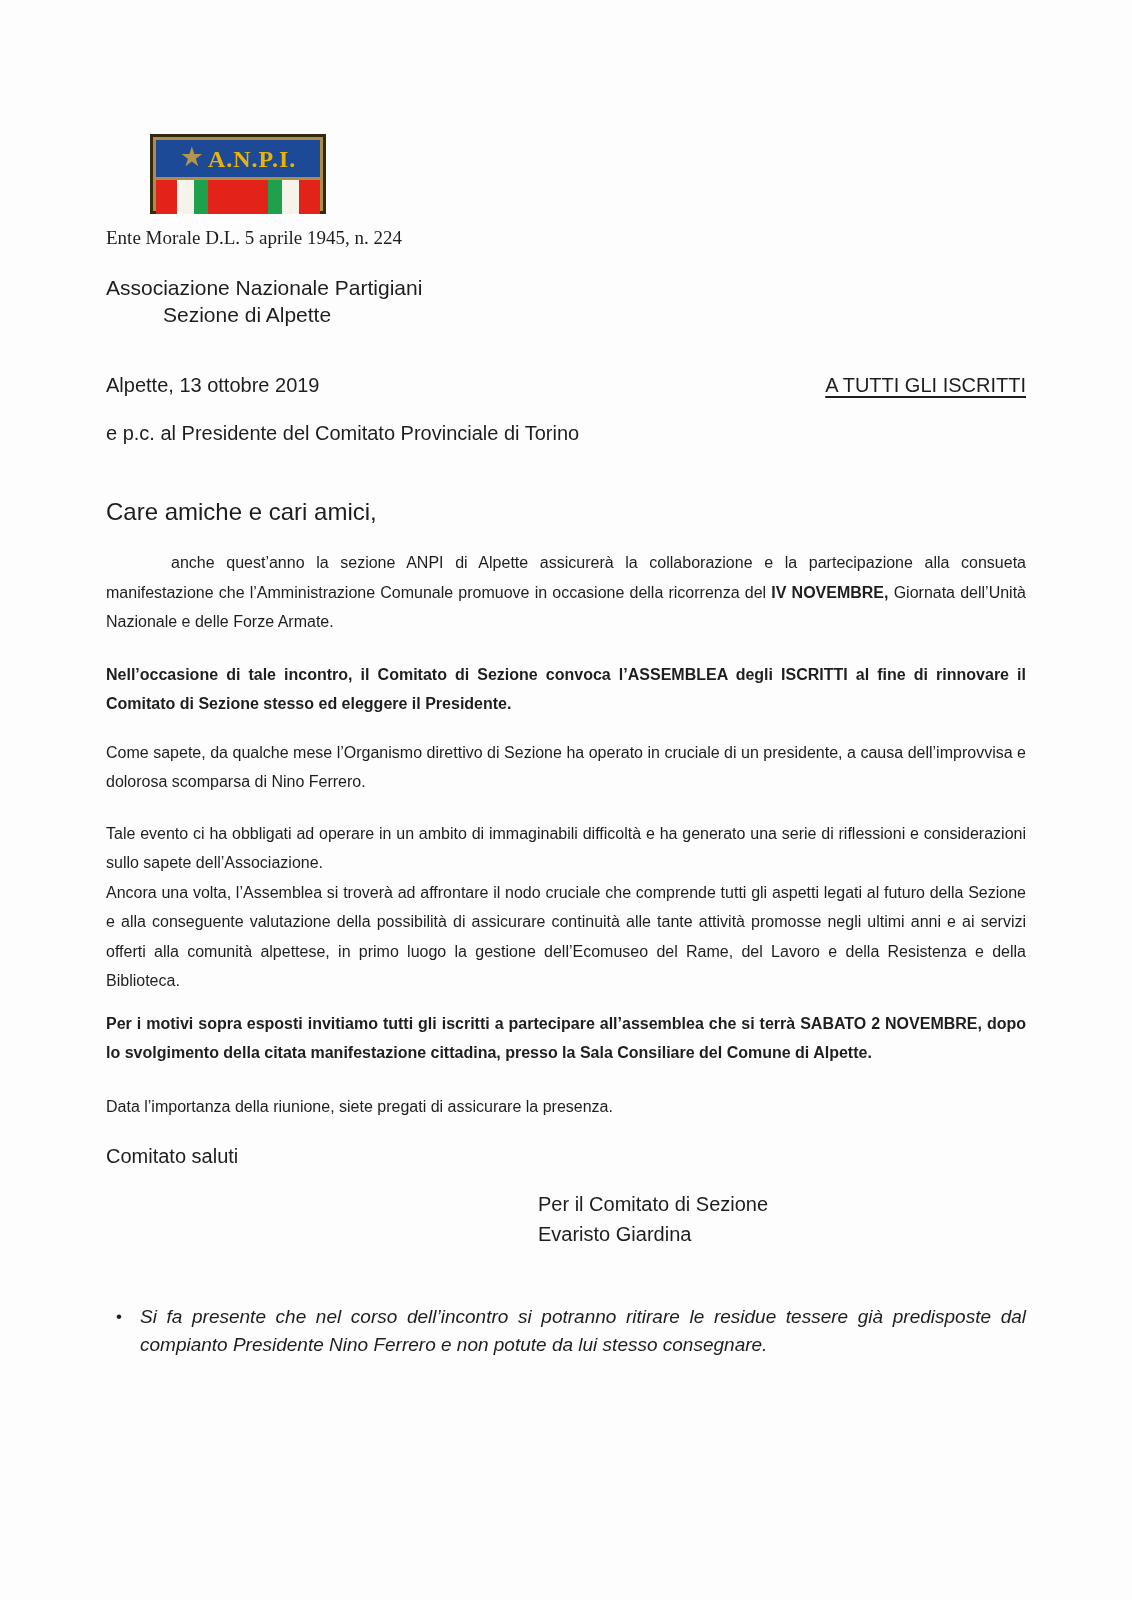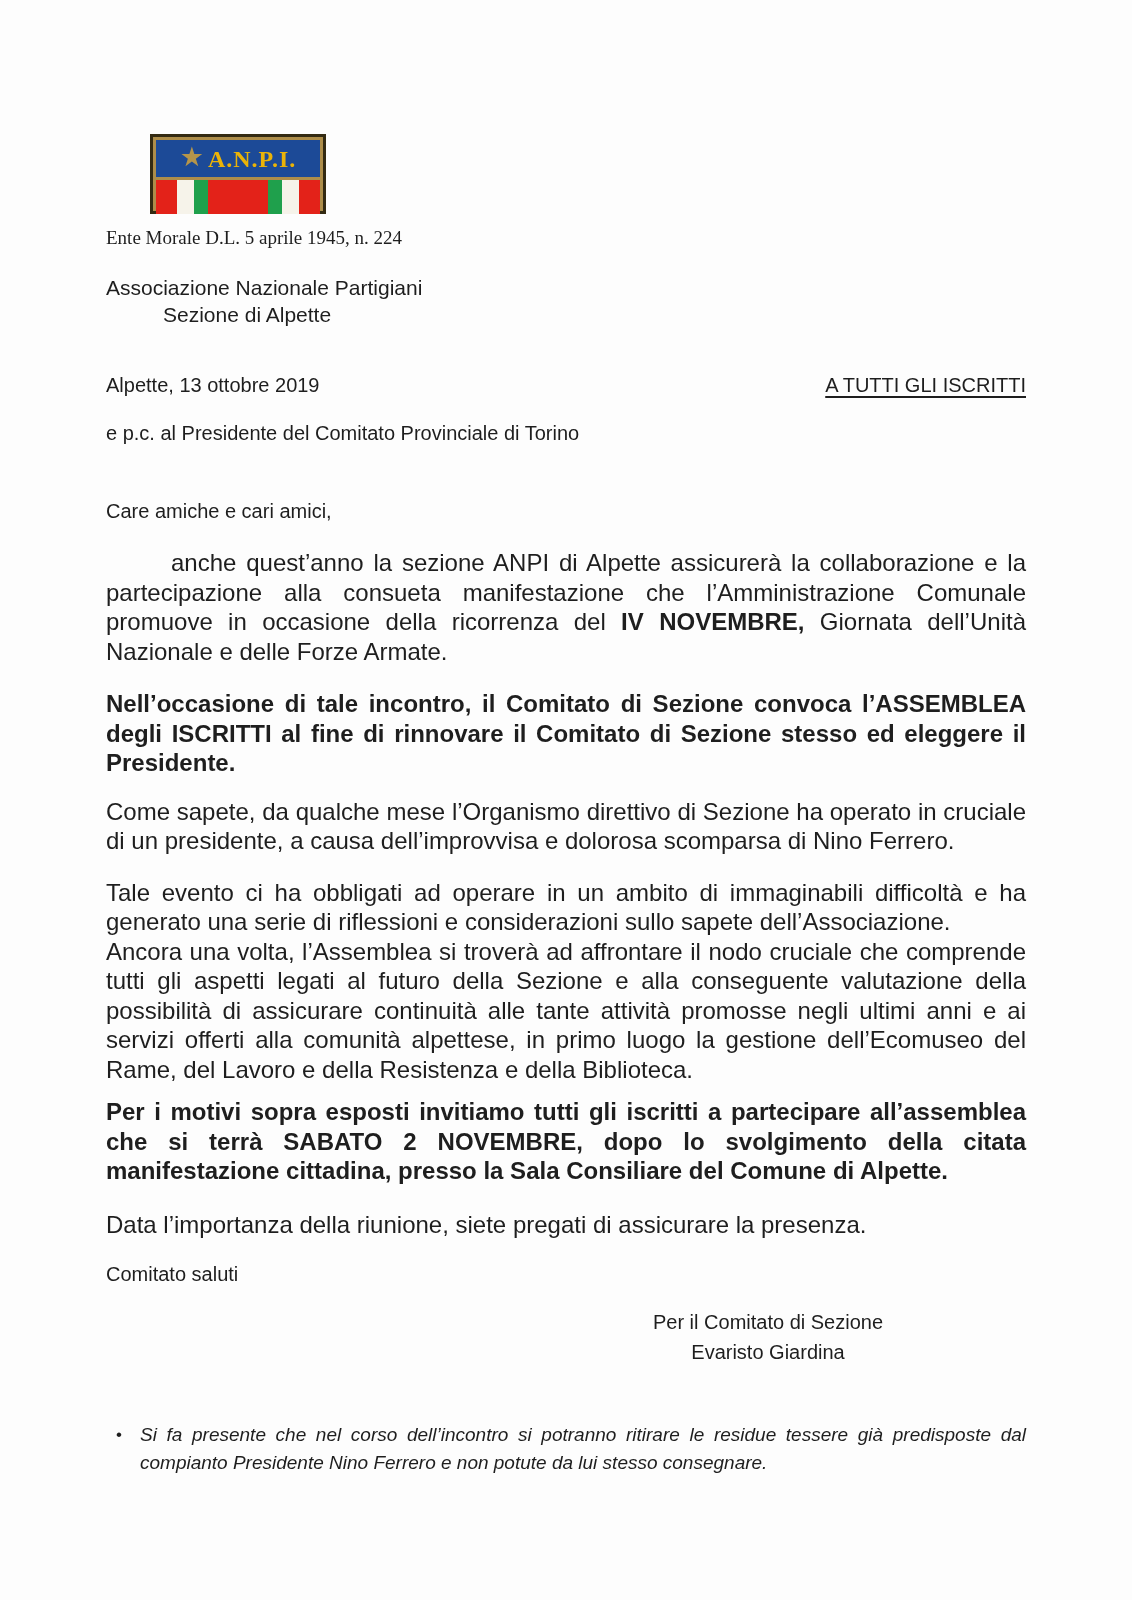--- a/index.html
+++ b/index.html
@@ -62,35 +62,35 @@
     display:flex;justify-content:space-between;align-items:baseline;
     font-size:20px;line-height:26px;gap:22px;
   }
   .recipient{
     text-decoration:underline;
     text-decoration-thickness:2px;
     text-underline-offset:4px;
   }
   .cc{margin-top:22px;text-align:left;font-size:20px;line-height:26px;}
   
-  .salutation{margin-top:51px;font-size:20px;line-height:29px;}
+  .salutation{margin-top:51px;font-size:24px;line-height:29px;}
   .para{
-    font-size:24px;line-height:29.5px;
+    font-size:16px;line-height:29.5px;
     text-align:justify;
   }
   .p1{margin-top:22px;text-indent:65px;}
   .p2{margin-top:23px;font-weight:bold;}
   .p3{margin-top:19px;}
   .p4{margin-top:22px;}
   .p5{margin-top:13px;font-weight:bold;}
   .p6{margin-top:24px;text-align:left;}
   .closing{margin-top:21px;font-size:20px;line-height:29px;}
   .signature{
     margin-top:18px;margin-left:432px;width:460px;
-    text-align:center;font-size:20px;line-height:30px;
+    text-align:left;font-size:20px;line-height:30px;
   }
   
   .footnote{
     margin-top:54px;
     display:flex;align-items:flex-start;
     font-style:italic;font-size:19px;line-height:28px;
   }
   .fn-bullet{width:24px;margin-left:10px;flex:0 0 auto;font-style:normal;font-size:17px;line-height:28px;}
   .fn-text{flex:1;text-align:justify;}
   b{font-weight:bold;}

